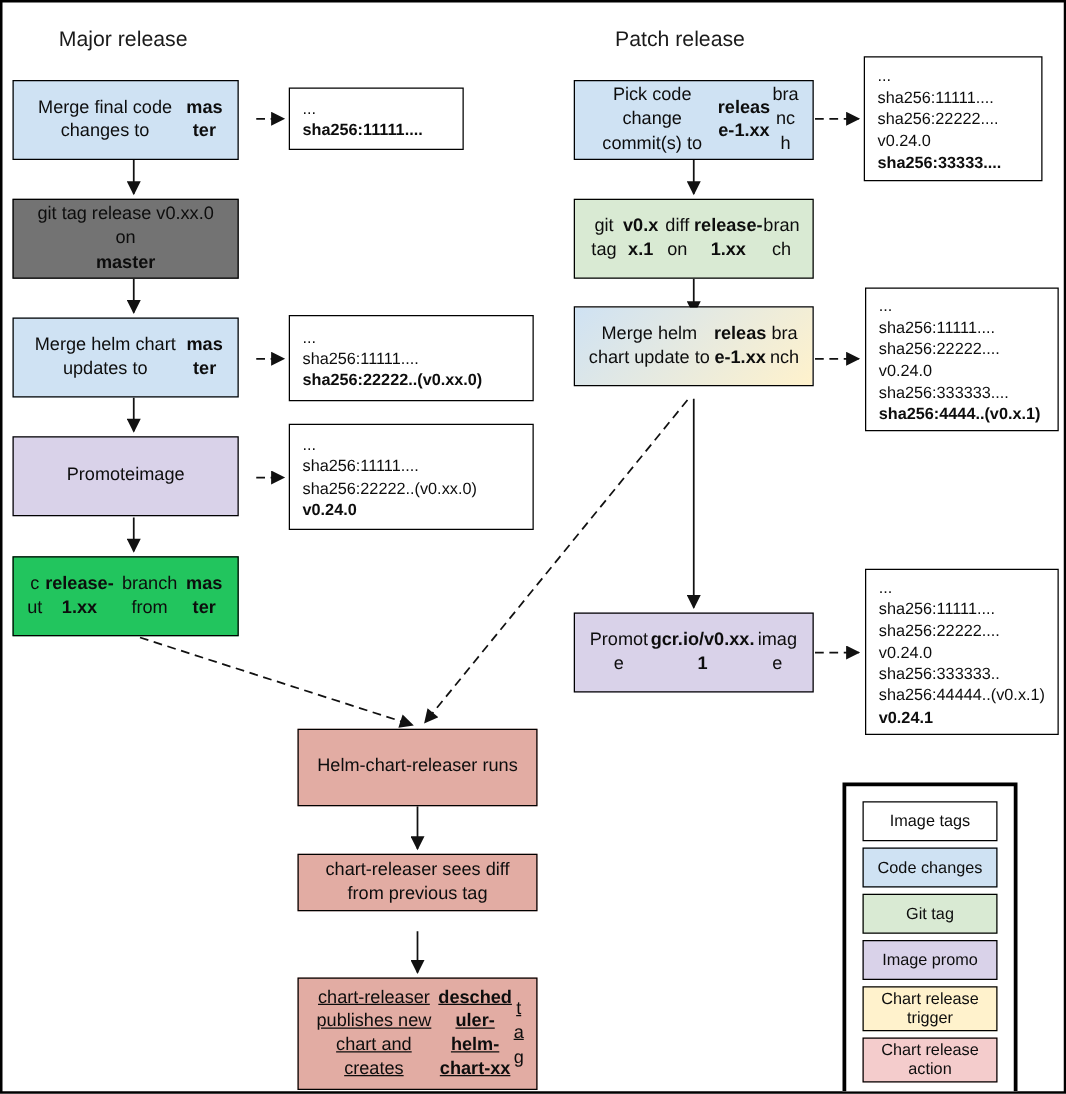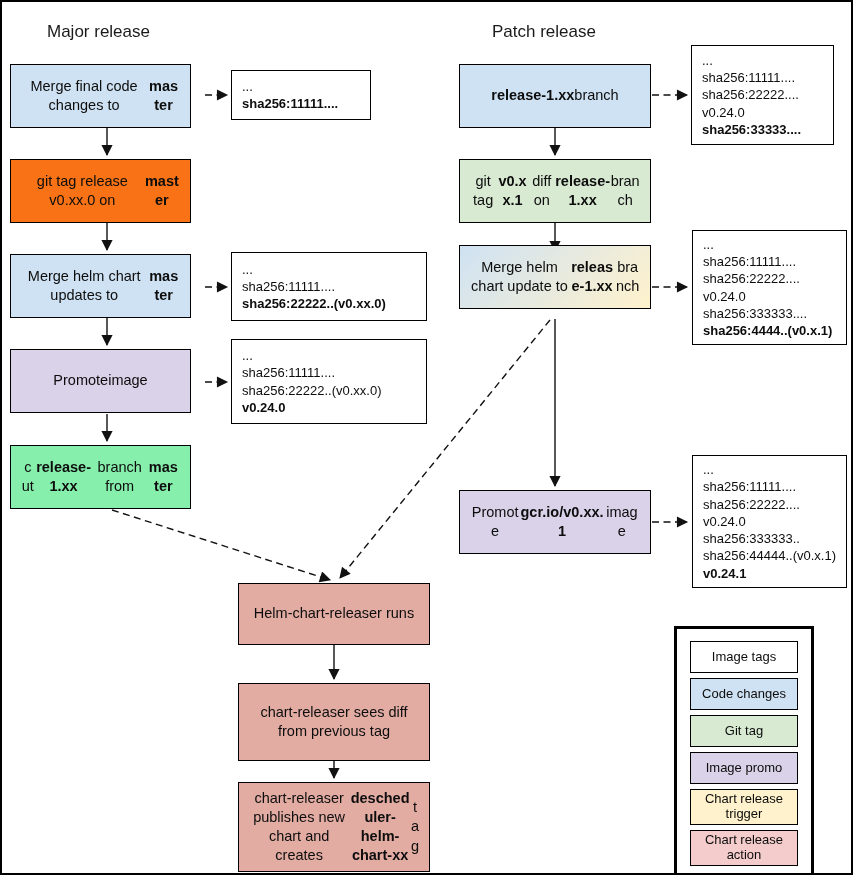--- a/index.html
+++ b/index.html
@@ -23,21 +23,21 @@
   
   .m-step{left:8px;width:181px;height:64px;}
   #m0{top:62px;} #m1{top:157px;} #m2{top:252px;} #m3{top:347px;} #m4{top:443px;}
 
   
   .p-step{left:457px;width:192px;height:64px;}
   #p0{top:62px;} #p1{top:157px;} #p2{top:243px;} #p3{top:488px;}
 
   
   .a-step{left:236px;width:192px;}
-  #a0{top:581px;height:62px;} #a1{top:681px;height:78px;} #a2{top:780px;height:90px;}
+  #a0{top:581px;height:62px;} #a1{top:681px;height:46px;} #a2{top:780px;height:90px;text-decoration:underline;}
 
   
   .tagbox{
     position:absolute;border:1px solid #000;background:#fff;box-sizing:border-box;
     display:flex;flex-direction:column;justify-content:center;
     font-size:13px;line-height:1.33;padding:4px 6px 4px 10px;white-space:nowrap;
   }
   #mt0{left:229px;top:68px;width:140px;height:50px;}
   #mt1{left:229px;top:250px;width:196px;height:69px;}
   #mt2{left:229px;top:337px;width:196px;height:85px;}
@@ -89,33 +89,33 @@
   <path class="dash" d="M650,285 H685" marker-end="url(#ah)"></path>
   <path class="dash" d="M650,520 H685" marker-end="url(#ah)"></path>
   <path class="dash" d="M110,508 L328,578" marker-end="url(#ah)"></path>
   <path class="dash" d="M548,318 L338,576" marker-end="url(#ah)"></path>
 </svg>
 
 <div class="step m-step" id="m0" style="background: rgb(207, 226, 243);">
     <span>Merge final code changes to </span>
     <span class="b">master</span>
   </div>
-<div class="step m-step" id="m1" style="background: #f97316;">
+<div class="step m-step" id="m1" style="background: #737373; flex-direction: column;">
     <span>git tag release v0.xx.0 on </span>
     <span class="b">master</span>
   </div>
 <div class="step m-step" id="m2" style="background: rgb(207, 226, 243);">
     <span>Merge helm chart updates to </span>
     <span class="b">master</span>
   </div>
 <div class="step m-step" id="m3" style="background: rgb(217, 210, 233);">
     <span>Promote </span>
     <span> image</span>
   </div>
-<div class="step m-step" id="m4" style="background: #86efac;">
+<div class="step m-step" id="m4" style="background: #22c55e;">
     <span>cut </span>
     <span class="b">release-1.xx</span>
     <span> branch from </span>
     <span class="b">master</span>
   </div>
 
 <div class="tagbox" id="mt0">
     <div>...</div>
     <div class="b">sha256:11111....</div>
   </div>
@@ -125,20 +125,21 @@
     <div class="b">sha256:22222..(v0.xx.0)</div>
   </div>
 <div class="tagbox" id="mt2">
     <div>...</div>
     <div>sha256:11111....</div>
     <div>sha256:22222..(v0.xx.0)</div>
     <div class="b">v0.24.0</div>
   </div>
 
 <div class="step p-step" id="p0" style="background: rgb(207, 226, 243);">
+    <span>Pick code change commit(s) to </span>
     <span class="b">release-1.xx</span>
     <span> branch</span>
   </div>
 <div class="step p-step" id="p1" style="background: rgb(217, 234, 211);">
     <span>git tag </span>
     <span class="b">v0.xx.1</span>
     <span> diff on </span>
     <span class="b">release-1.xx</span>
     <span> branch</span>
   </div>

